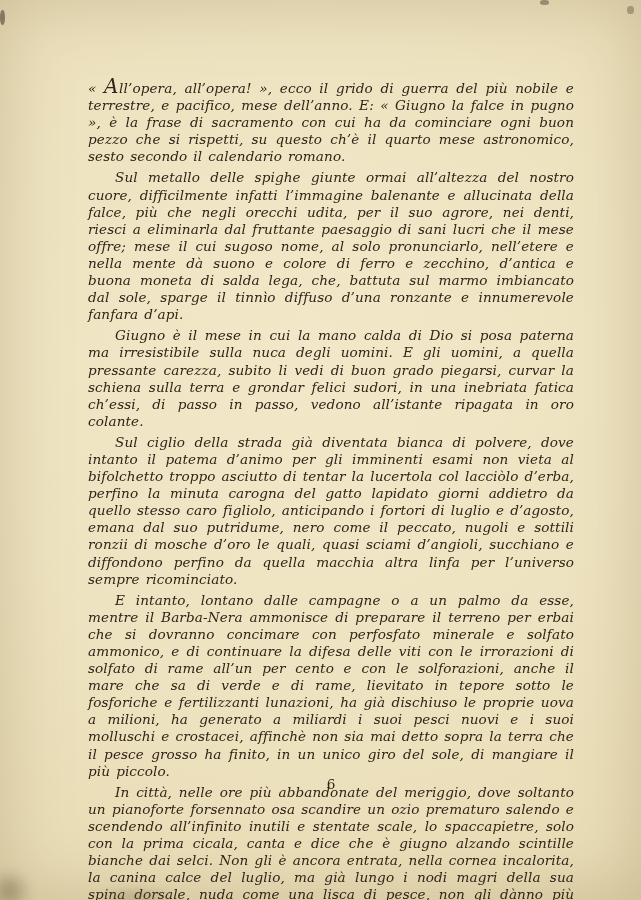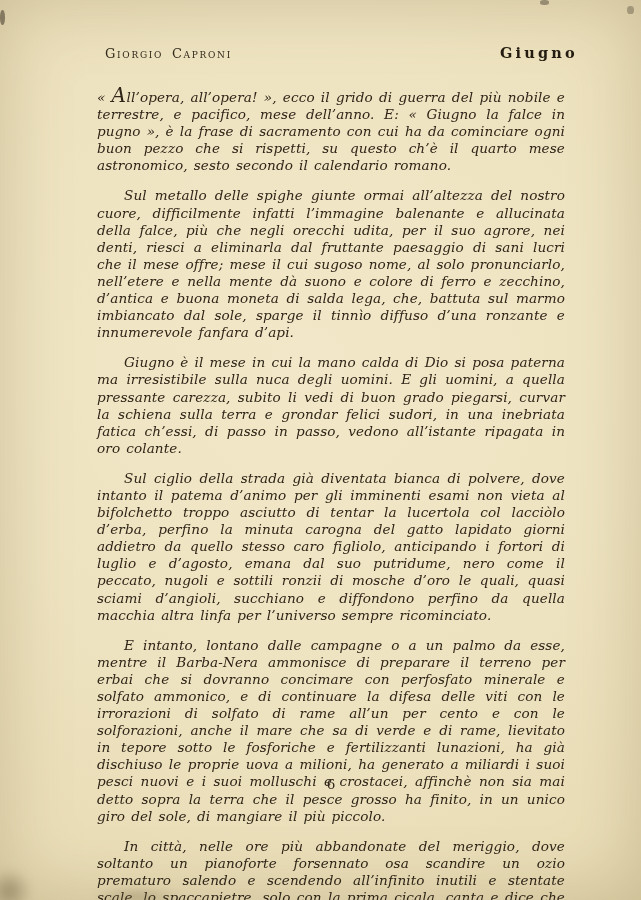--- a/index.html
+++ b/index.html
@@ -49,21 +49,21 @@
     left: 84px;
     width: 494px;
     font-style: italic;
     font-size: 13.6px;
     line-height: 17.1px;
     text-align: justify;
     word-spacing: 1.6px;
     letter-spacing: 0.1px;
   }
 
-  .para { margin: 13px; }
+  .para { margin: 4px; }
   .para.indent { text-indent: 27px; font-style: italic; }
 
   .initial {
     font-size: 20px;
     line-height: 1;
     letter-spacing: 0.5px;
   }
 
   .page-number {
     position: absolute;
@@ -96,24 +96,20 @@
   .smudge-bottom {
     left: 92px; top: 886px; width: 90px; height: 22px;
     background: radial-gradient(ellipse, rgba(110,96,58,.35), rgba(110,96,58,0) 70%);
   }
 </style>
 </head>
 <body>
 
 <div class="page">
 
-  <div class="header">
-    <span class="author">Giorgio Caproni</span>
-    <span class="chapter-title">Giugno</span>
-  </div>
 
   <div class="body-text" id="body-text">
       <p class="para"><span>« </span><span class="initial">A</span><span>ll’opera, all’opera! », ecco il grido di guerra del più nobile e terrestre, e pacifico, mese dell’anno. E: « Giugno la falce in pugno », è la frase di sacramento con cui ha da cominciare ogni buon pezzo che si rispetti, su questo ch’è il quarto mese astronomico, sesto secondo il calendario romano.</span></p>
       <p class="para indent">Sul metallo delle spighe giunte ormai all’altezza del nostro cuore, difficilmente infatti l’immagine balenante e allucinata della falce, più che negli orecchi udita, per il suo agrore, nei denti, riesci a eliminarla dal fruttante paesaggio di sani lucri che il mese offre; mese il cui sugoso nome, al solo pronunciarlo, nell’etere e nella mente dà suono e colore di ferro e zecchino, d’antica e buona moneta di salda lega, che, battuta sul marmo imbiancato dal sole, sparge il tinnìo diffuso d’una ronzante e innumerevole fanfara d’api.</p>
       <p class="para indent">Giugno è il mese in cui la mano calda di Dio si posa paterna ma irresistibile sulla nuca degli uomini. E gli uomini, a quella pressante carezza, subito li vedi di buon grado piegarsi, curvar la schiena sulla terra e grondar felici sudori, in una inebriata fatica ch’essi, di passo in passo, vedono all’istante ripagata in oro colante.</p>
       <p class="para indent">Sul ciglio della strada già diventata bianca di polvere, dove intanto il patema d’animo per gli imminenti esami non vieta al bifolchetto troppo asciutto di tentar la lucertola col lacciòlo d’erba, perfino la minuta carogna del gatto lapidato giorni addietro da quello stesso caro figliolo, anticipando i fortori di luglio e d’agosto, emana dal suo putridume, nero come il peccato, nugoli e sottili ronzii di mosche d’oro le quali, quasi sciami d’angioli, succhiano e diffondono perfino da quella macchia altra linfa per l’universo sempre ricominciato.</p>
       <p class="para indent">E intanto, lontano dalle campagne o a un palmo da esse, mentre il Barba-Nera ammonisce di preparare il terreno per erbai che si dovranno concimare con perfosfato minerale e solfato ammonico, e di continuare la difesa delle viti con le irrorazioni di solfato di rame all’un per cento e con le solforazioni, anche il mare che sa di verde e di rame, lievitato in tepore sotto le fosforiche e fertilizzanti lunazioni, ha già dischiuso le proprie uova a milioni, ha generato a miliardi i suoi pesci nuovi e i suoi molluschi e crostacei, affinchè non sia mai detto sopra la terra che il pesce grosso ha finito, in un unico giro del sole, di mangiare il più piccolo.</p>
       <p class="para indent">In città, nelle ore più abbandonate del meriggio, dove soltanto un pianoforte forsennato osa scandire un ozio prematuro salendo e scendendo all’infinito inutili e stentate scale, lo spaccapietre, solo con la prima cicala, canta e dice che è giugno alzando scintille bianche dai selci. Non gli è ancora entrata, nella cornea incalorita, la canina calce del luglio, ma già lungo i nodi magri della sua spina dorsale, nuda come una lisca di pesce, non gli dànno più brividi le ancor proditorie aure del maggio. E, anch’egli, è pago, pur non raccogliendo nulla all’infuori della sua arida aureola di silici infuocate, del tempo sopraggiunto e tutto raccolto sul presente, di questo prodigioso mese di giugno così giustamente misurato, nel bel mezzo dell’anno, sulle esigenze della nostra anima e del nostro corpo.</p>
     </div>
 

